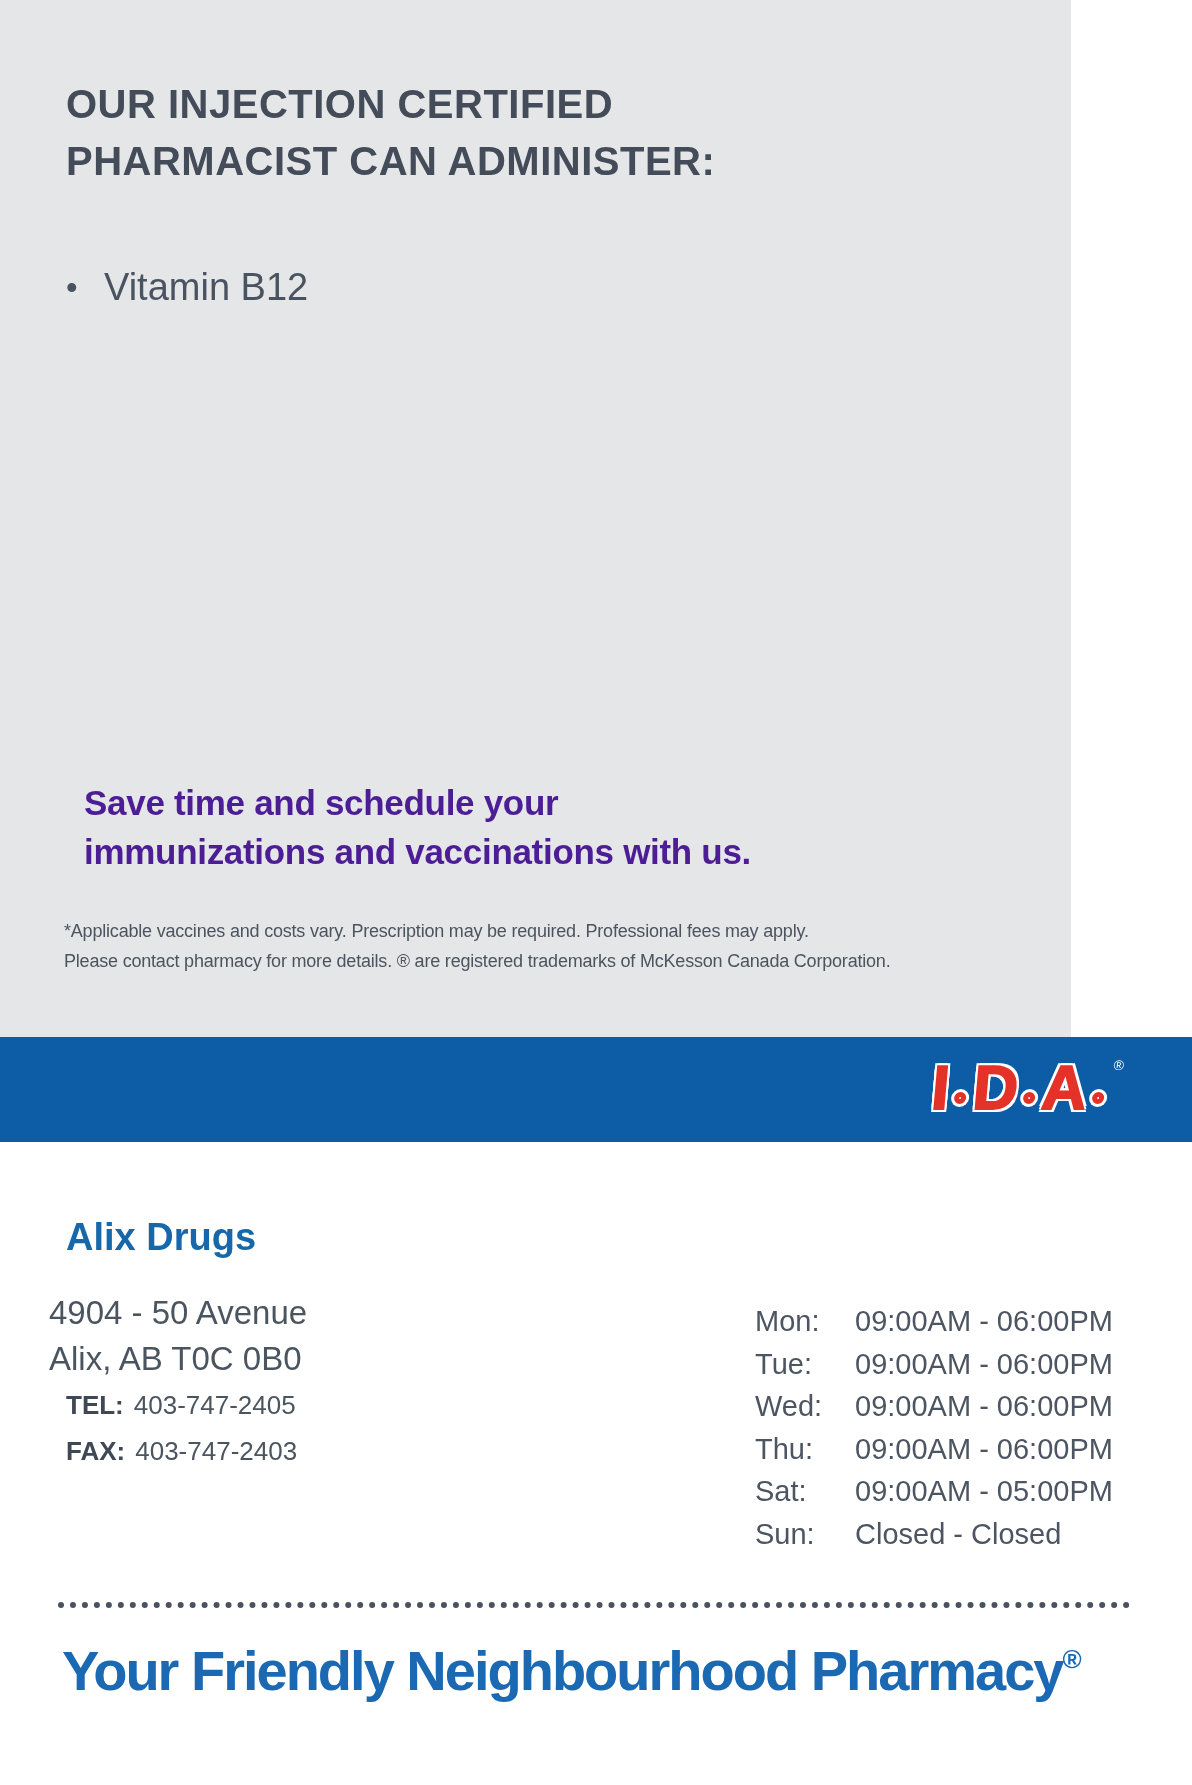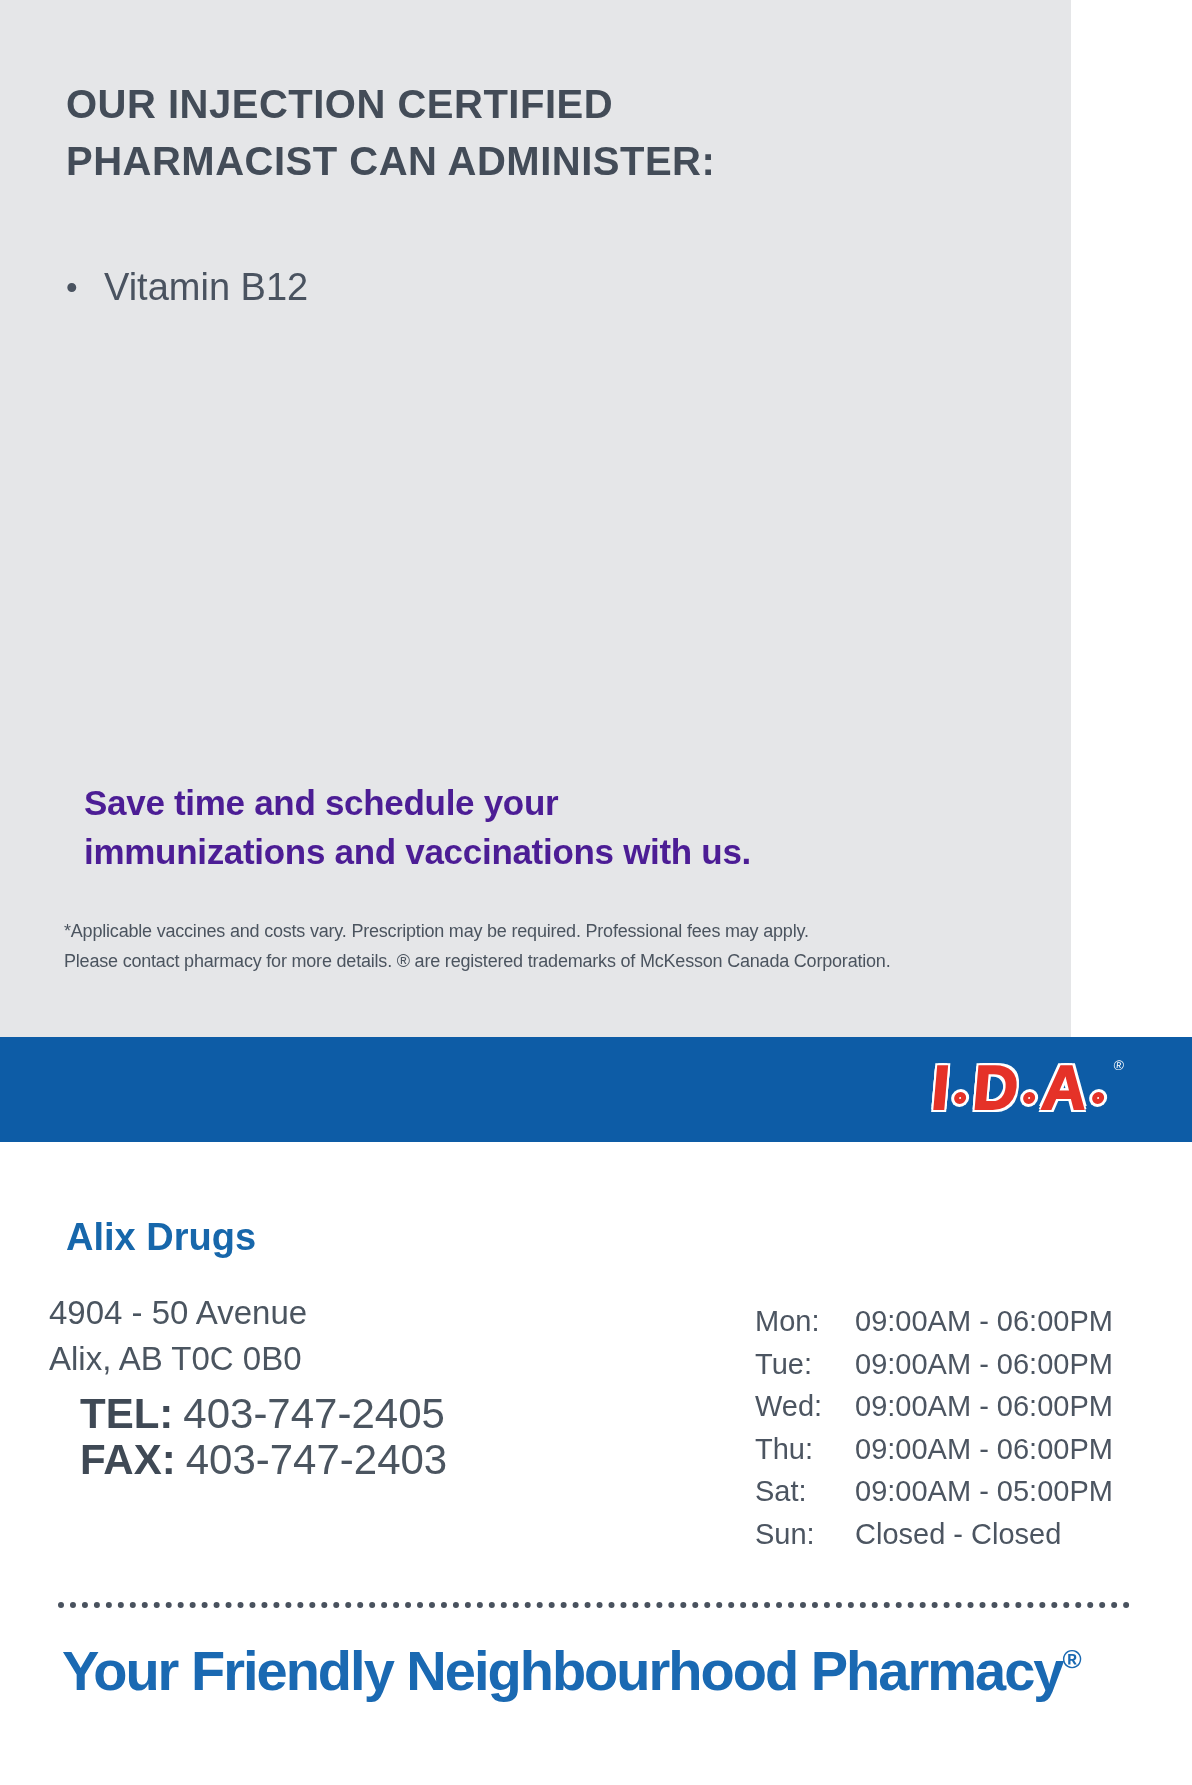--- a/index.html
+++ b/index.html
@@ -28,21 +28,21 @@
                 text-shadow: 3px 0 0 #fff, -3px 0 0 #fff, 0 3px 0 #fff, 0 -3px 0 #fff,
                              3px 3px 0 #fff, -3px 3px 0 #fff, 3px -3px 0 #fff, -3px -3px 0 #fff; }
   .ida-dot { width:12px; height:12px; background:#fff; border:5px solid #e53228; border-radius:50%;
              box-shadow:0 0 0 3px #fff; margin:20px 6px 0 6px; }
   .ida-reg { color:#ffffff; font-size:14px; align-self:flex-start; margin:4px 0 0 1px; }
 
   
   .contact-section { position:absolute; top:1142px; left:0; width:1192px; height:557px; background:#ffffff; }
   .store-name { position:absolute; left:66px; top:74px; font-size:38px; font-weight:bold; color:#1767ab; }
   .store-address { position:absolute; left:49px; top:134px; font-size:33px; color:#4b5560; line-height:46px;margin-top:14px; }
-  .phone-line { position:absolute; left:80px; font-size:42px; color:#4b5560; }
+  .phone-line { position:absolute; left:66px; font-size:26px; color:#4b5560; }
   .phone-line .phone-label { font-weight:bold; color:#3f4955; margin-right:10px; }
   .tel-line { top:248px; }
   .fax-line { top:294px; }
 
   .hours-table { position:absolute; left:755px; top:158px; font-size:29px; color:#4c5561; line-height:42.5px; }
   .hours-row .hours-day { display:inline-block; width:100px; }
   .hours-row .hours-time { display:inline-block; }
 
   .dotted-separator { position:absolute; left:58px; top:460px; width:1072px; height:0;
                       border-top:6px dotted #49525e; }

